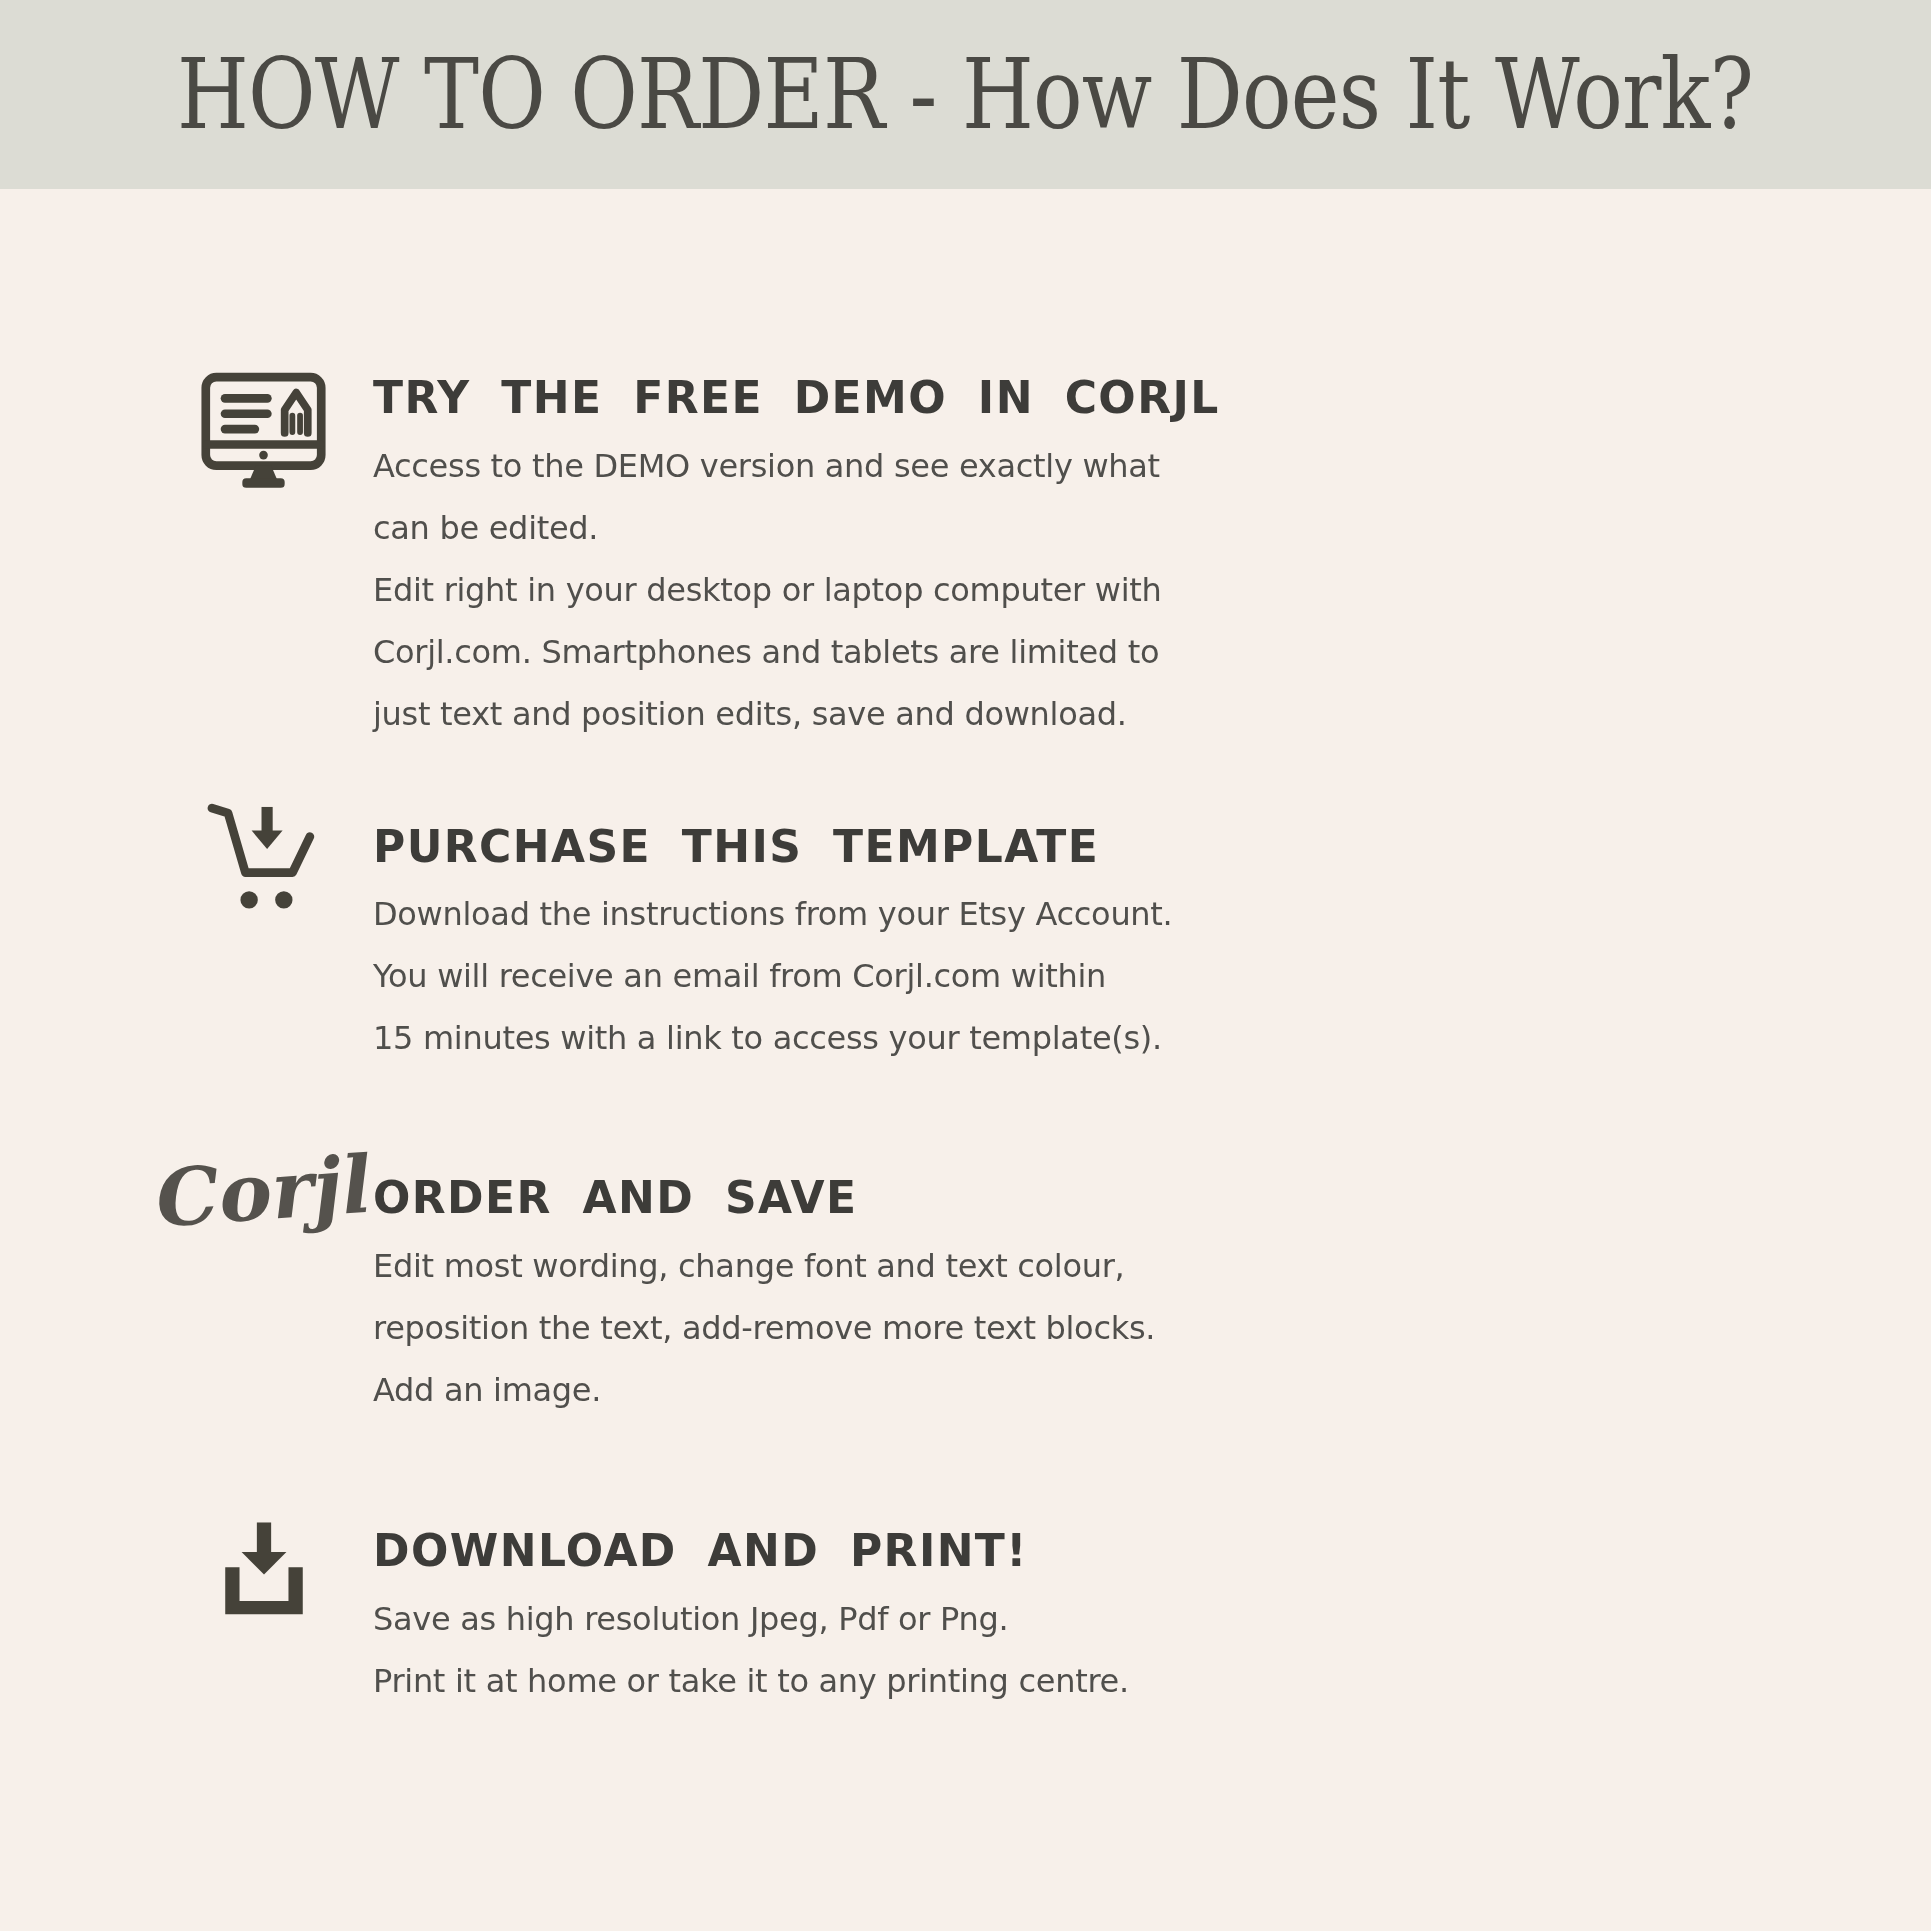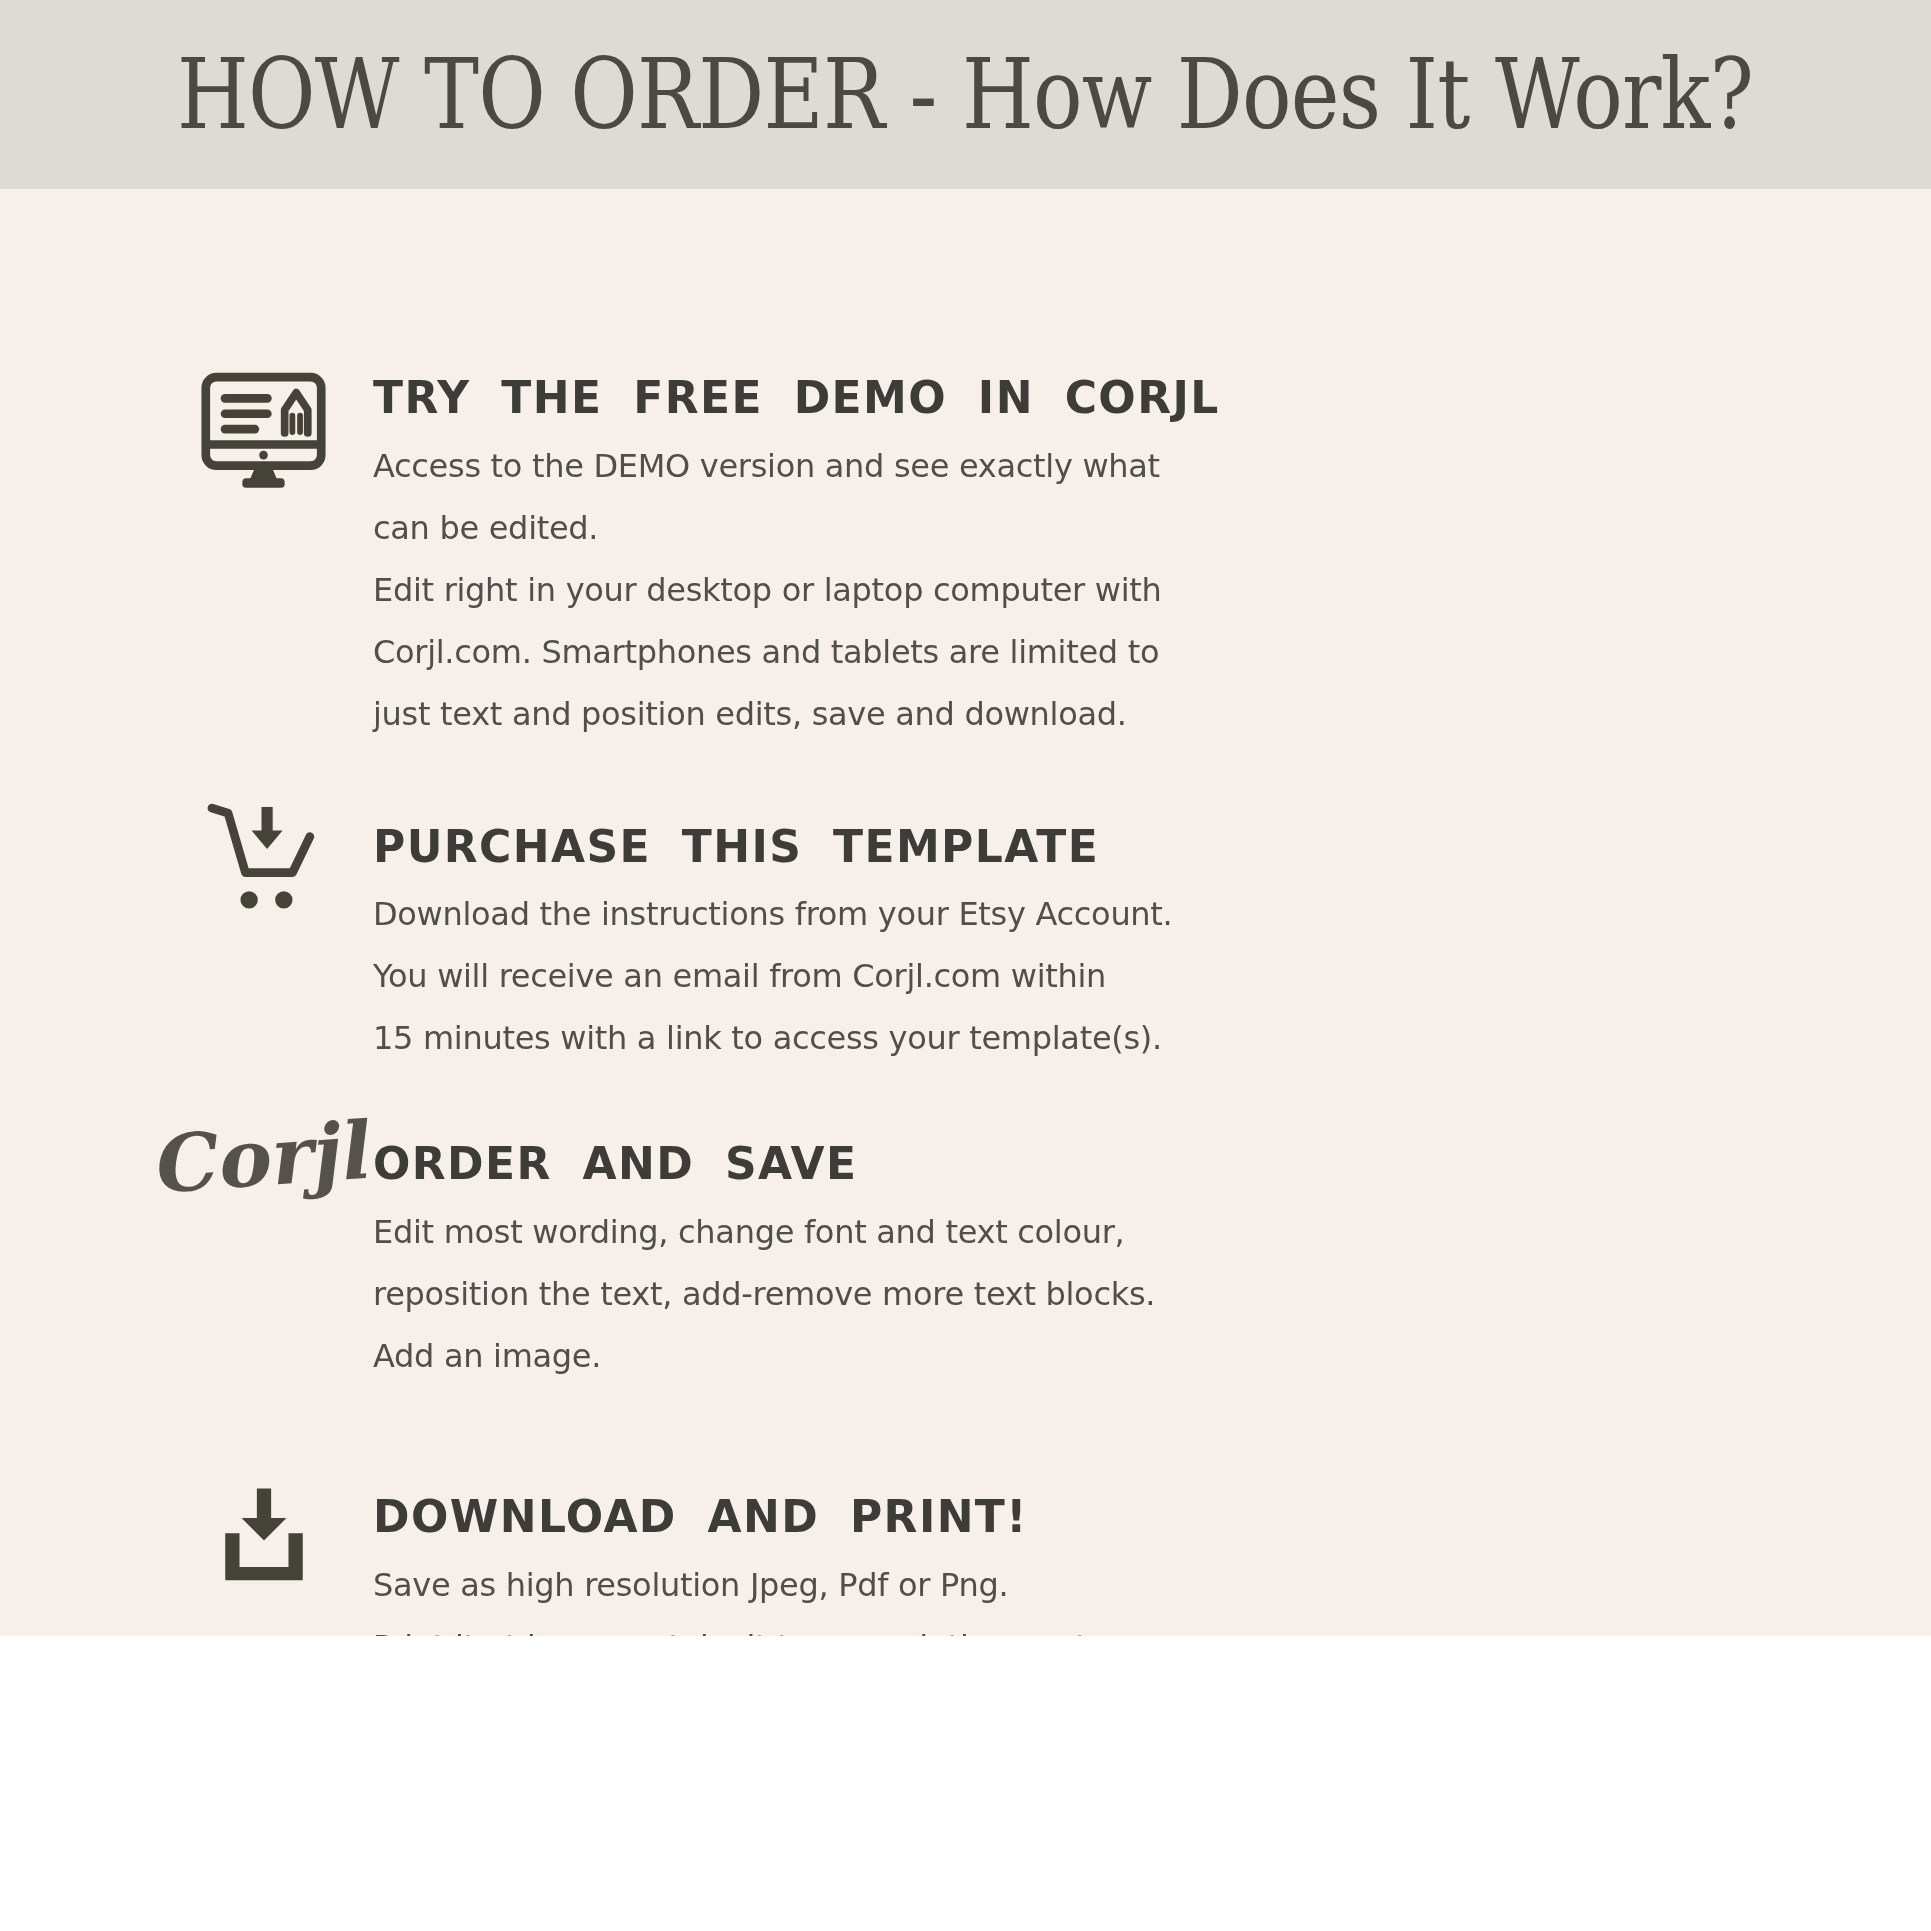--- a/index.html
+++ b/index.html
@@ -1,18 +1,18 @@
 <!DOCTYPE html>
 <html><head>
 <meta charset="utf-8">
 <style>
   html,body { margin:0; padding:0; }
   .page {
     position:relative;
-    width:1931px; height:1636px;
+    width:1931px; height:1931px;
     background:#f7f0ea;
     font-family:"DejaVu Sans", sans-serif;
     overflow:hidden;
   }
   .banner {
     height:189px;
     background:#dcdcd4;
     display:flex; align-items:center; justify-content:center;
   }
   .banner-title {
@@ -20,21 +20,21 @@
     font-size:97px;
     color:#4a4944;
     white-space:nowrap;
     transform:scaleX(0.85);
     transform-origin:center center;
     letter-spacing:-1px;
   }
   .content { padding:182px 0 0 191px; }
   .section { display:flex; align-items:flex-start; }
   .sec-1 { margin-bottom:75px; }
-  .sec-2 { margin-bottom:68px; }
+  .sec-2 { margin-bottom:102px; }
   .sec-3 { margin-bottom:103px; }
   .icon-col {
     flex:0 0 145px; width:145px;
     display:flex; justify-content:center; align-items:flex-start;
   }
   .sec-2 .icon-col { margin-top:-17.4px; }
   .sec-3 .icon-col { margin-top:-19.3px; }
   .sec-4 .icon-col { margin-top:-5.8px; }
   .text-col { margin-left:37px; max-width:1381px; }
   .heading {

